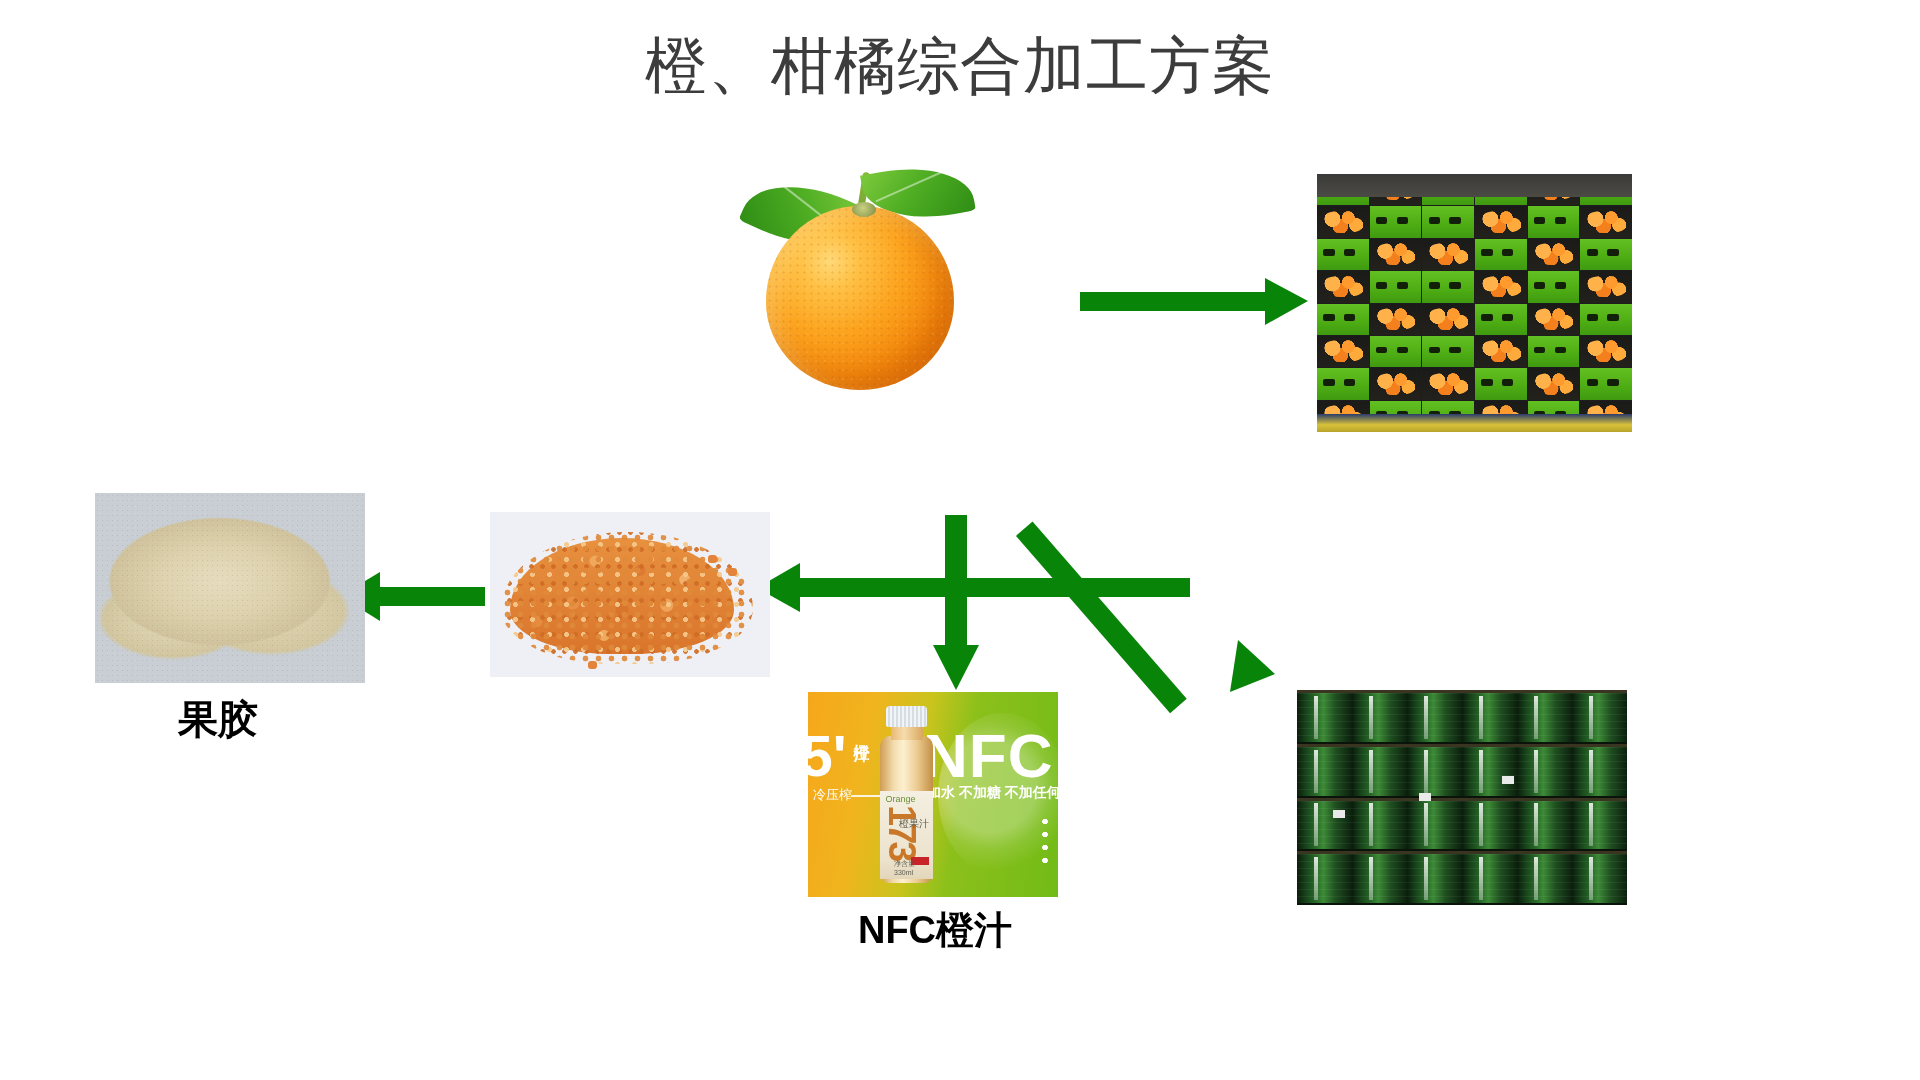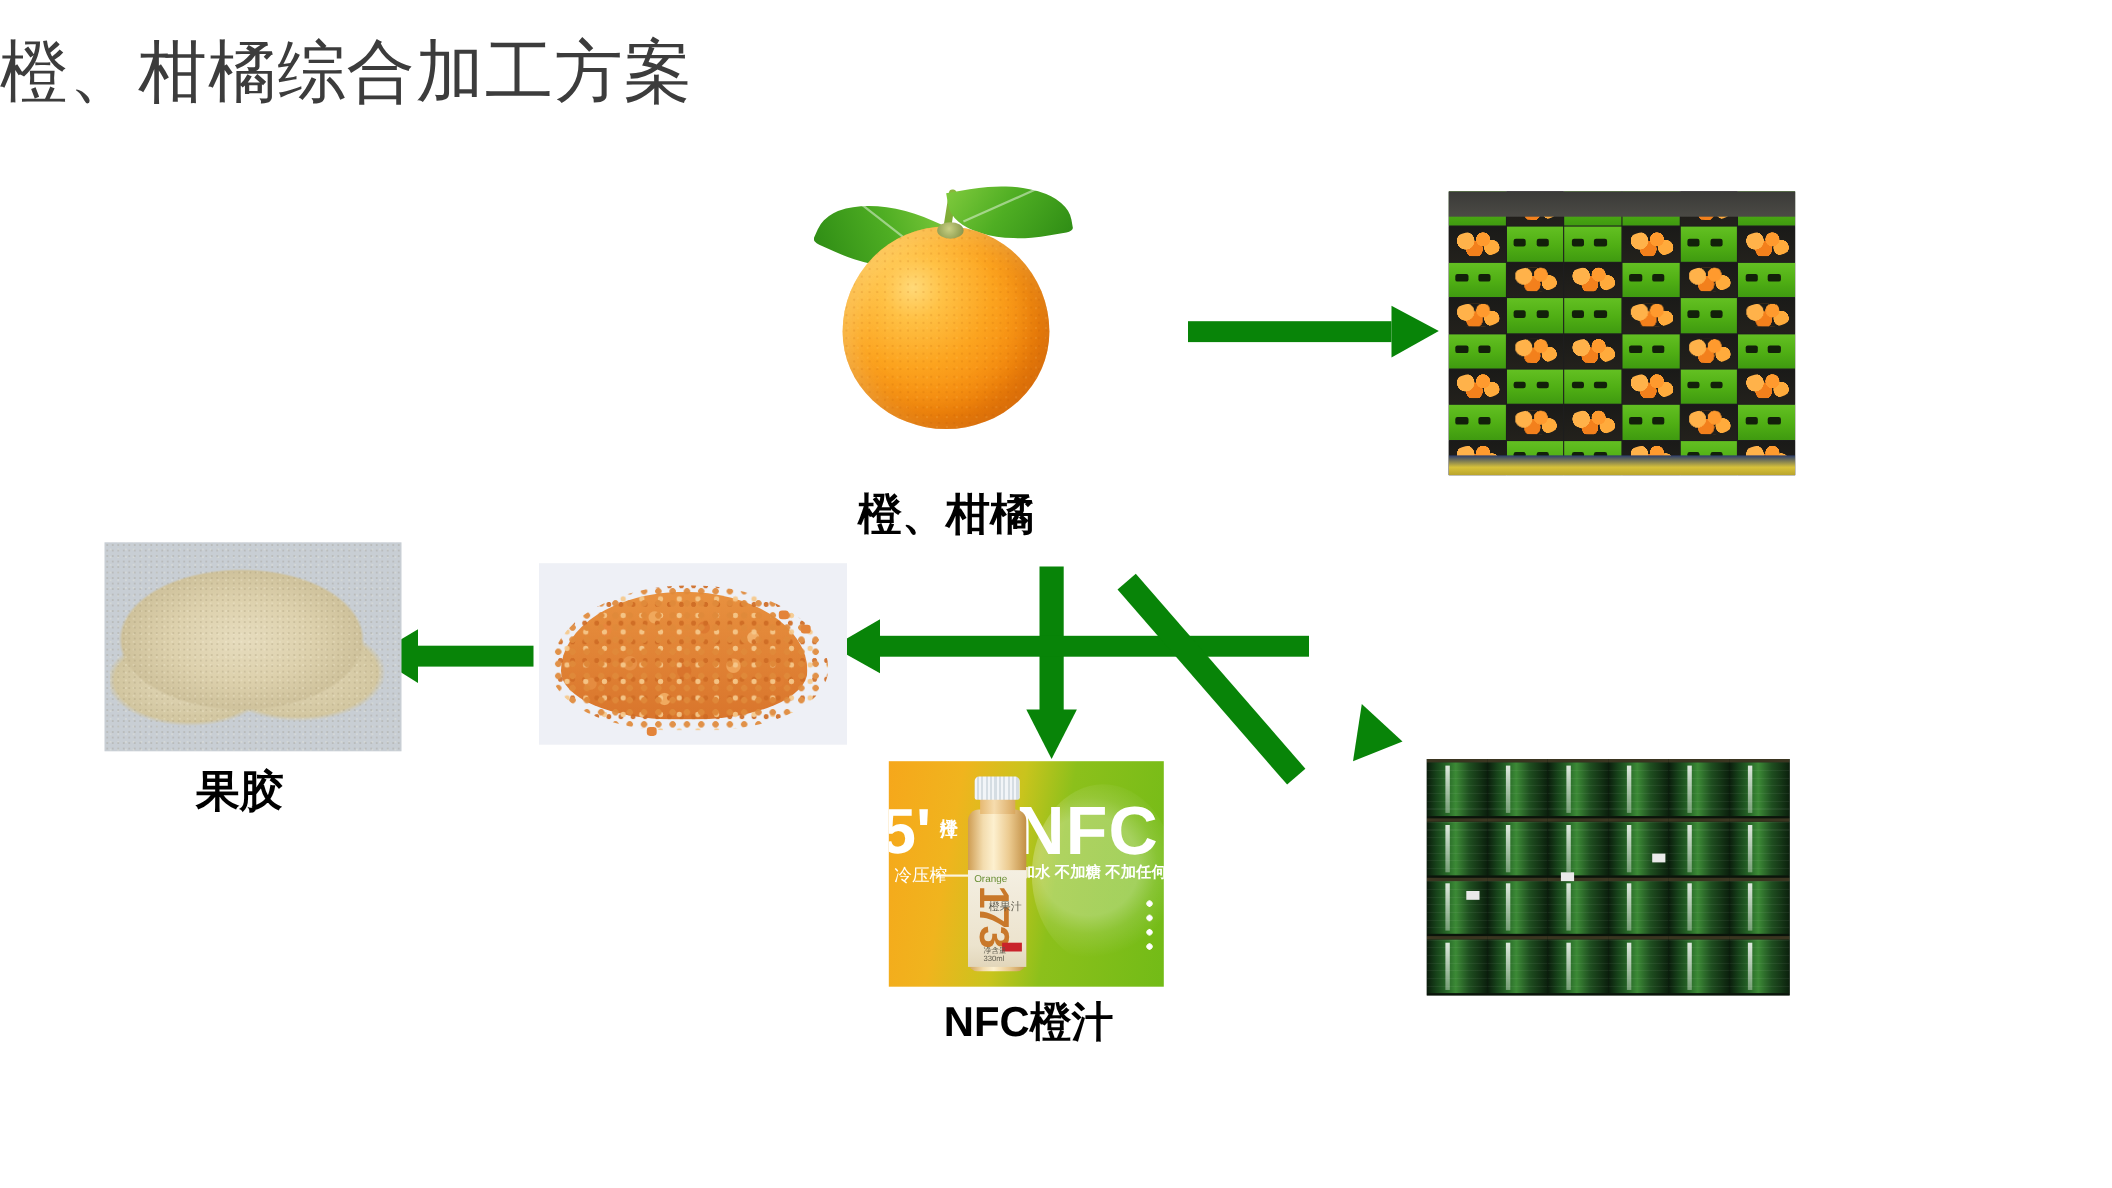--- a/index.html
+++ b/index.html
@@ -15,20 +15,21 @@
     overflow: hidden;
     font-family: "Liberation Serif", "DejaVu Serif", serif;
   }
 
   
   #title {
     position: absolute;
     left: 0;
     top: 30px;
     width: 1920px;
+    text-align: center;
     font-family: "Liberation Sans", "DejaVu Sans", sans-serif;
     font-size: 62px;
     line-height: 1.15;
     color: #3c3c3c;
     letter-spacing: 1px;
     white-space: nowrap;
   }
 
   
   .pic {
@@ -294,21 +295,21 @@
     font-weight: bold;
     font-size: 14px;
     color: #ffffff;
     white-space: nowrap;
   }
   #nfc-sub {
     position: absolute;
     left: 2%;
     top: 46%;
     font-family: "Liberation Sans", "DejaVu Sans", sans-serif;
-    font-size: 16px;
+    font-size: 13px;
     color: #ffffff;
     white-space: nowrap;
   }
   #nfc-rule {
     position: absolute;
     left: 17%; top: 50%;
     width: 22%; height: 2px;
     background: rgba(255,255,255,.85);
   }
   #nfc-dots {
@@ -460,21 +461,20 @@
   </svg>
 
   <div id="orange-wrap" class="pic" style="left:740px; top:160px; width:240px; height:235px;">
     <div class="leaf" id="leaf-left"></div>
     <div class="stem"></div>
     <div class="leaf" id="leaf-right"></div>
     <div class="orange-body"></div>
     <div class="orange-texture"></div>
     <div class="orange-nub"></div>
   </div>
-  <div class="caption" style="left:720px; top:446px; width:280px; font-size:40px;">橙、柑橘</div>
 
   <div id="crates-pic" class="pic" style="left:1317px; top:174px; width:315px; height:258px;">
     <div class="crate-grid">
       <div class="crate"></div>
         <div class="crate photo"></div>
         <div class="crate"></div>
         <div class="crate"></div>
         <div class="crate photo"></div>
         <div class="crate"></div>
       <div class="crate photo"></div>

